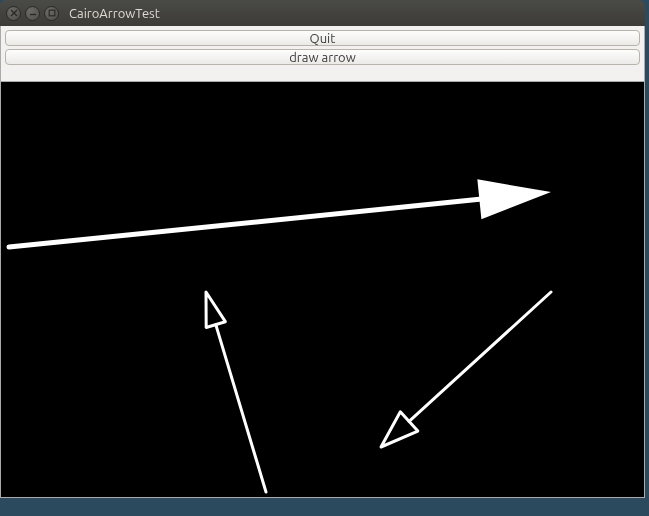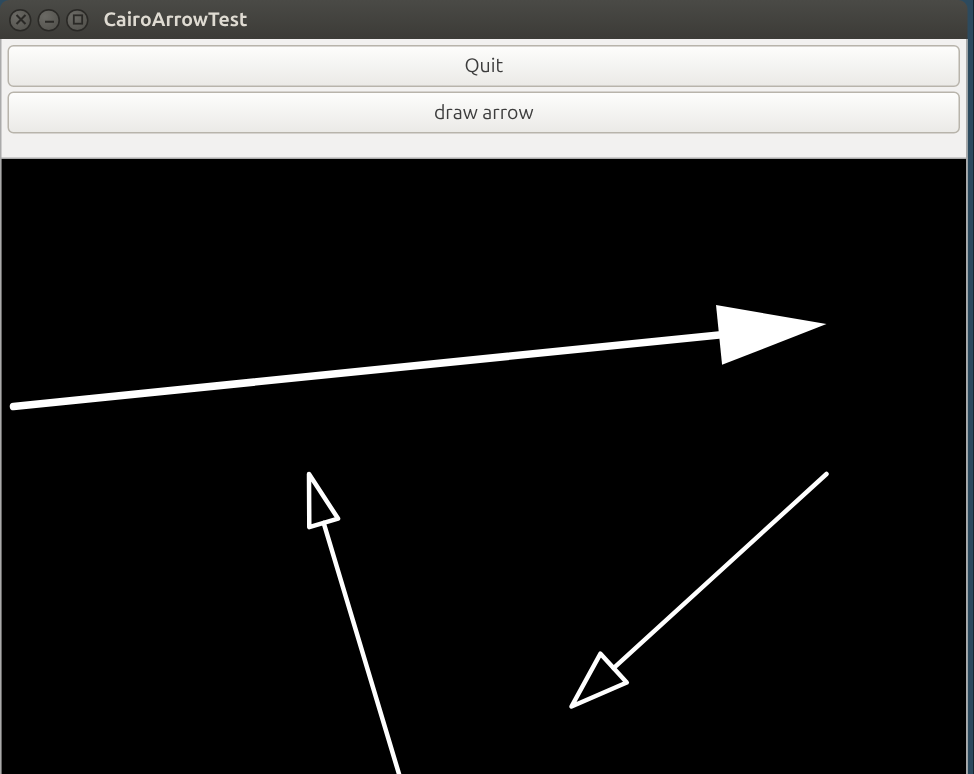--- a/index.html
+++ b/index.html
@@ -36,34 +36,34 @@
       border-radius: 50%;
       background: radial-gradient(circle at 30% 30%, #6b6a65, #4f4e49);
       border: 1px solid #2a2926;
       display: flex;
       align-items: center;
       justify-content: center;
     }
     .win-btn svg { display: block; }
     .title {
       color: #dfdbd2;
-      font-weight: bold;
+      font-weight: normal;
       margin-left: 10px;
       font-size: 13px;
     }
     .content {
       background: #f2f1f0;
       padding: 4px;
       border: 1px solid #aaa;
       border-top: none;
     }
     .btn {
       display: block;
       width: 100%;
-      height: 28px;
+      height: 16px;
       margin-bottom: 3px;
       background: linear-gradient(to bottom, #fdfdfc, #ebeae7);
       border: 1px solid #b8b4ab;
       border-radius: 4px;
       font-family: inherit;
       font-size: 13px;
       color: #3c3c3c;
       cursor: pointer;
       text-align: center;
     }

